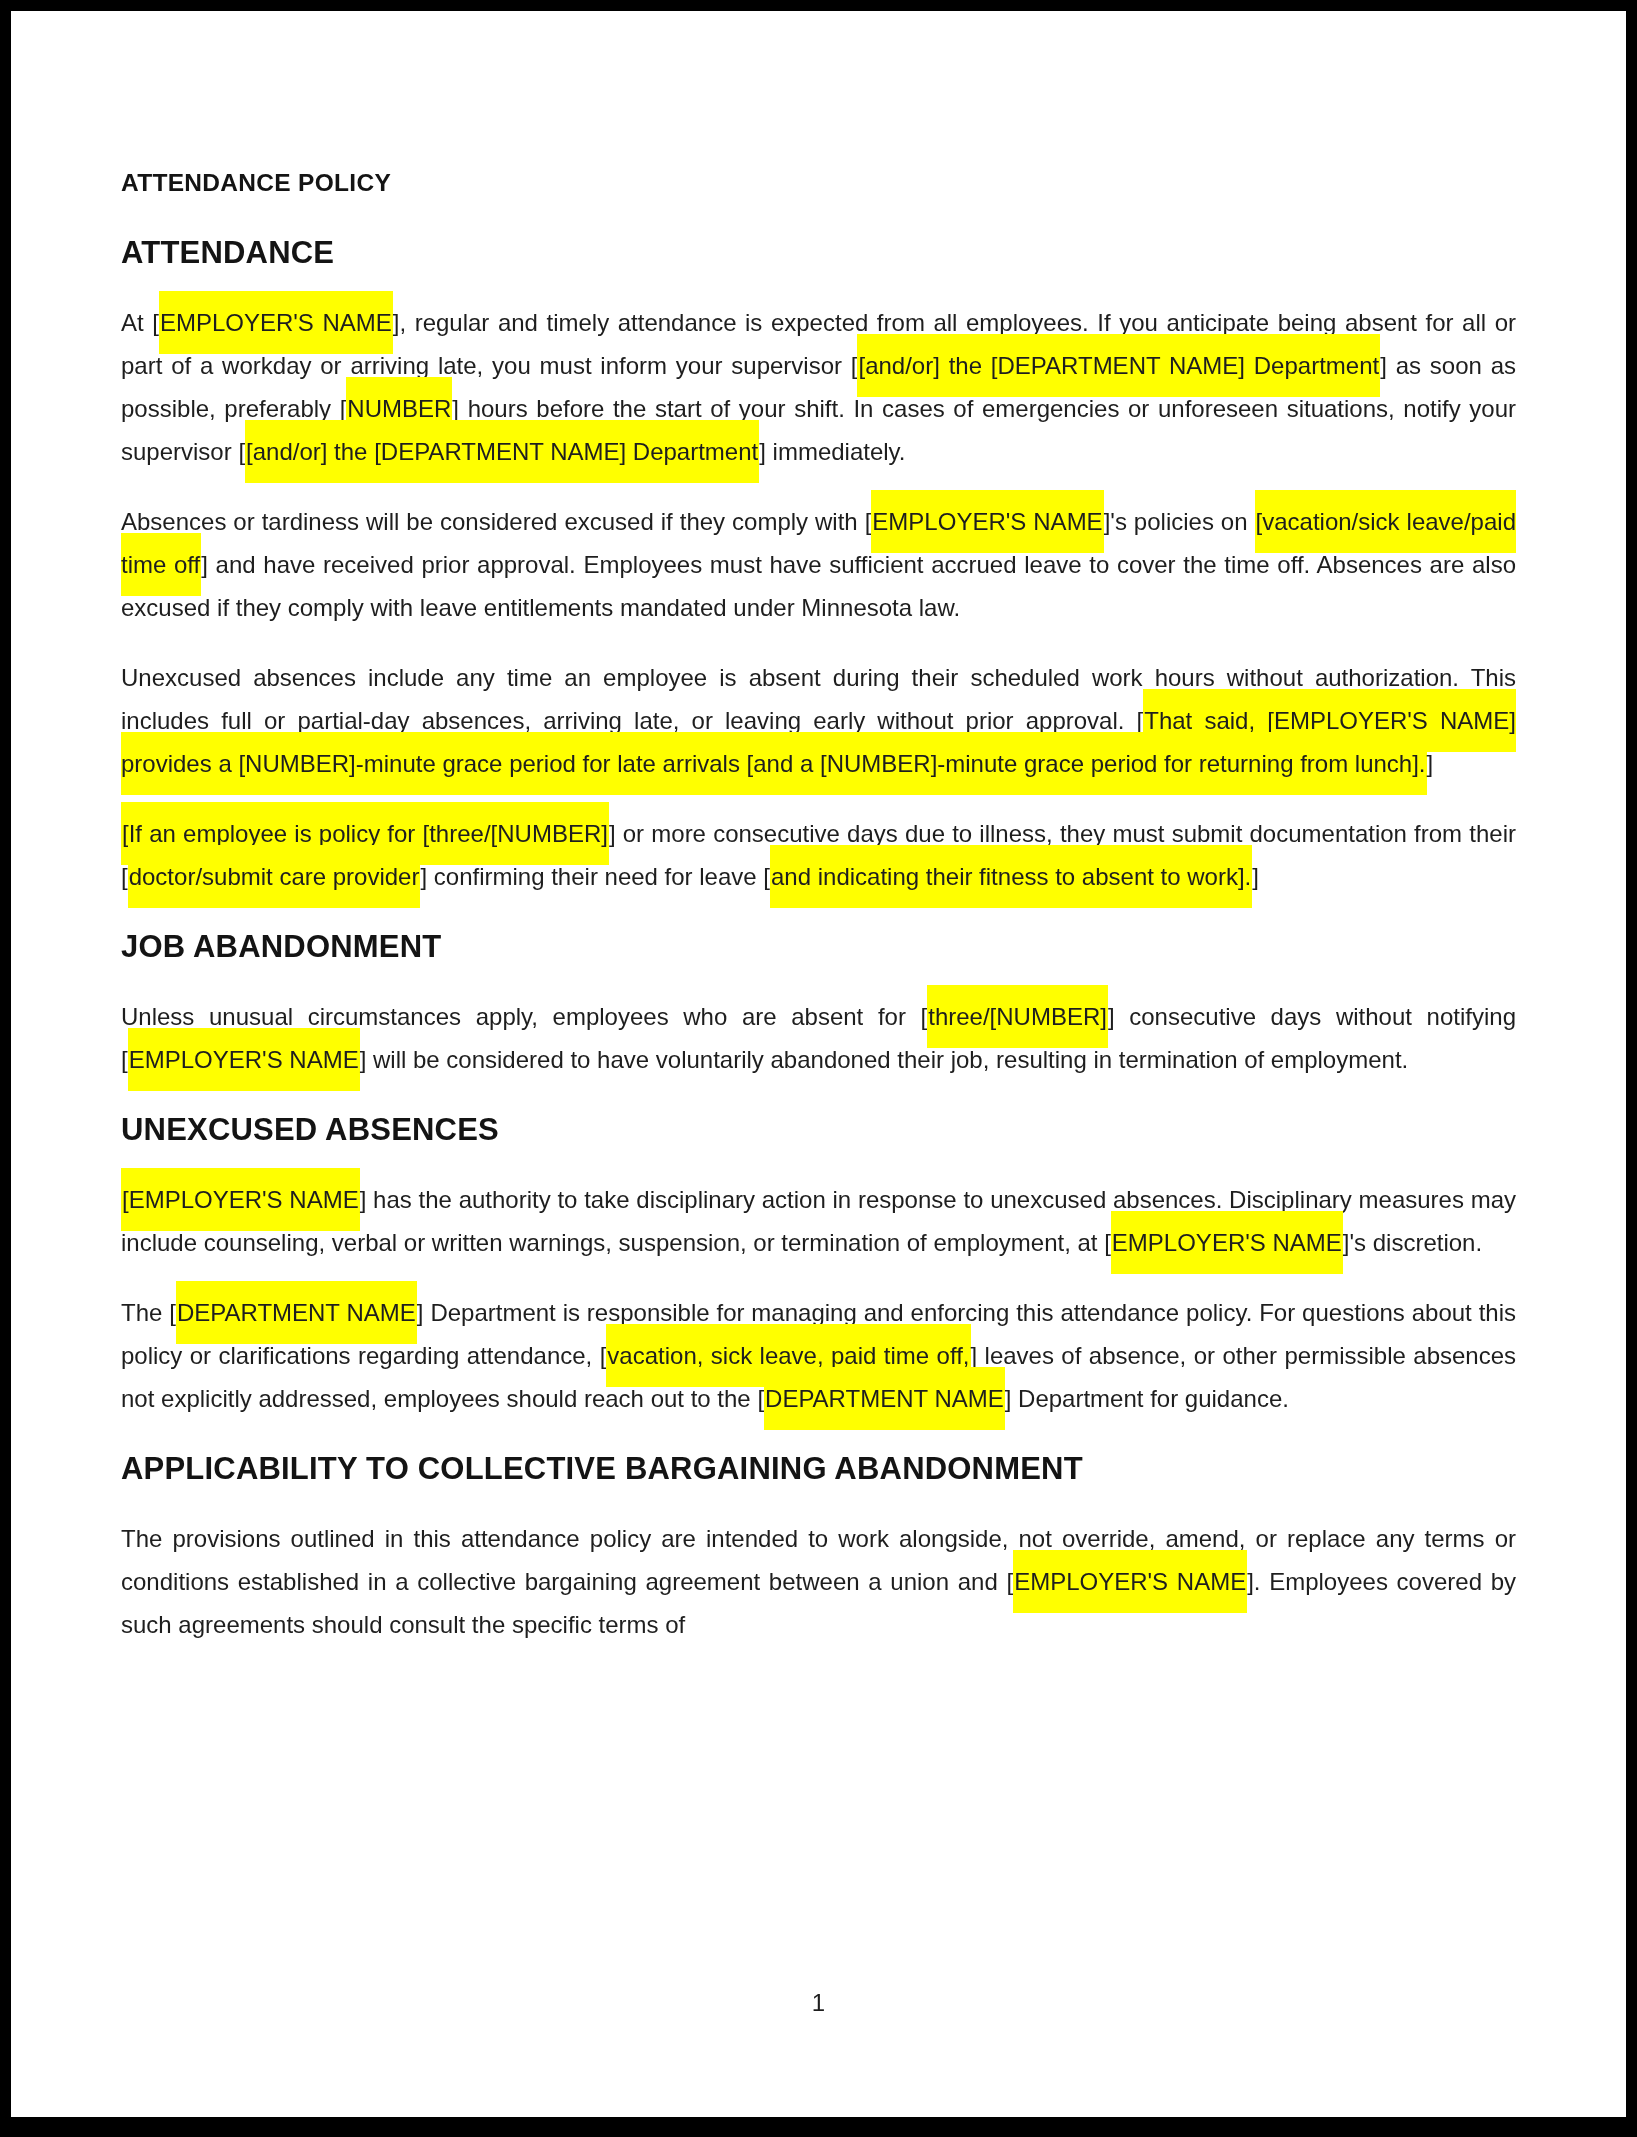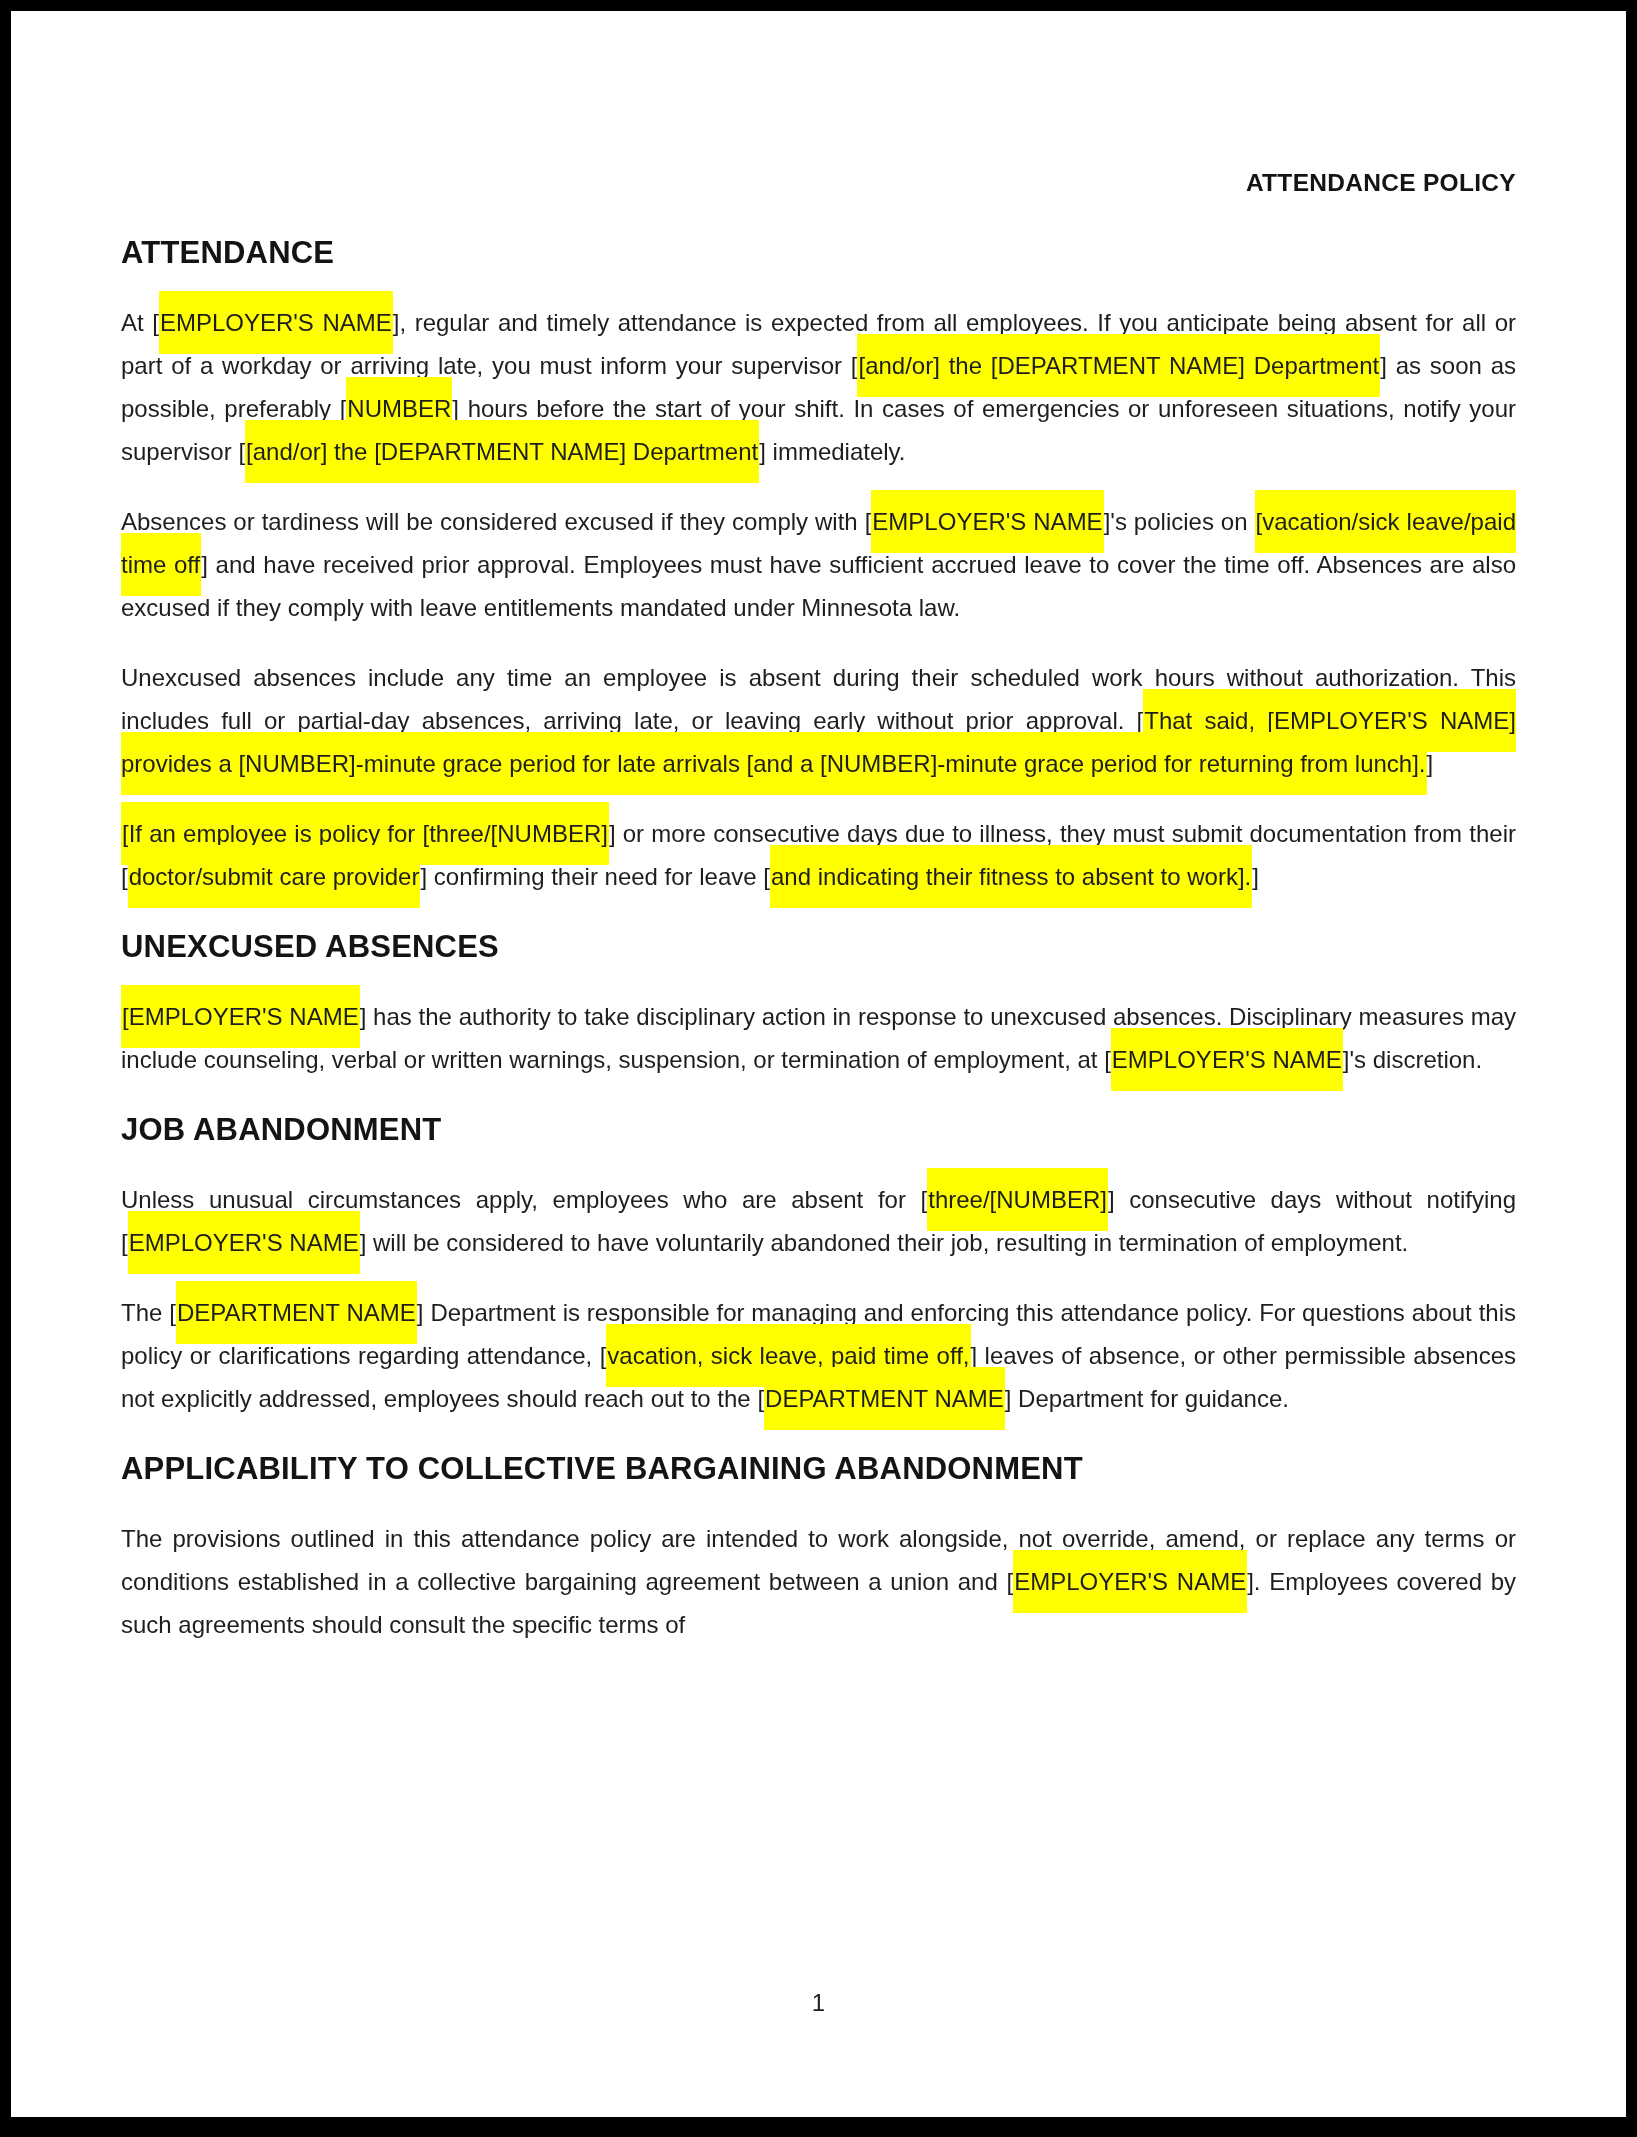--- a/index.html
+++ b/index.html
@@ -20,21 +20,21 @@
   }
   .content {
     padding: 150px 110px 0 110px;
     color: var(--txt, #1e1e1e);
     font-size: 24px;
     line-height: 43px;
   }
   .doc-title {
     font-size: 24.5px;
     font-weight: 700;
-    text-align: right;
+    text-align: left;
     color: #141414;
     letter-spacing: 0.3px;
     margin: 0 0 27px 0;
   }
   .section-heading {
     font-size: 31px;
     font-weight: 700;
     color: #141414;
     letter-spacing: 0.2px;
     margin: 0 0 27px 0;
@@ -66,26 +66,26 @@
     <h1 class="doc-title">ATTENDANCE POLICY</h1>
     <div id="sections">
         <section>
           <h2 class="section-heading">ATTENDANCE</h2>
           <p class="paragraph"><span>At [</span><mark class="hl">EMPLOYER'S NAME</mark><span>], regular and timely attendance is expected from all employees. If you anticipate being absent for all or part of a workday or arriving late, you must inform your supervisor [</span><mark class="hl">[and/or] the [DEPARTMENT NAME] Department</mark><span>] as soon as possible, preferably [</span><mark class="hl">NUMBER</mark><span>] hours before the start of your shift. In cases of emergencies or unforeseen situations, notify your supervisor [</span><mark class="hl">[and/or] the [DEPARTMENT NAME] Department</mark><span>] immediately.</span></p>
           <p class="paragraph"><span>Absences or tardiness will be considered excused if they comply with [</span><mark class="hl">EMPLOYER'S NAME</mark><span>]'s policies on </span><mark class="hl">[vacation/sick leave/paid time off</mark><span>] and have received prior approval. Employees must have sufficient accrued leave to cover the time off. Absences are also excused if they comply with leave entitlements mandated under Minnesota law.</span></p>
           <p class="paragraph"><span>Unexcused absences include any time an employee is absent during their scheduled work hours without authorization. This includes full or partial-day absences, arriving late, or leaving early without prior approval. [</span><mark class="hl">That said, [EMPLOYER'S NAME] provides a [NUMBER]-minute grace period for late arrivals [and a [NUMBER]-minute grace period for returning from lunch].</mark><span>]</span></p>
           <p class="paragraph"><mark class="hl">[If an employee is policy for [three/[NUMBER]</mark><span>] or more consecutive days due to illness, they must submit documentation from their [</span><mark class="hl">doctor/submit care provider</mark><span>] confirming their need for leave [</span><mark class="hl">and indicating their fitness to absent to work].</mark><span>]</span></p>
         </section>
         <section>
+          <h2 class="section-heading">JOB ABANDONMENT</h2>
+          <p class="paragraph"><span>Unless unusual circumstances apply, employees who are absent for [</span><mark class="hl">three/[NUMBER]</mark><span>] consecutive days without notifying [</span><mark class="hl">EMPLOYER'S NAME</mark><span>] will be considered to have voluntarily abandoned their job, resulting in termination of employment.</span></p>
+        </section>
+        <section>
           <h2 class="section-heading">UNEXCUSED ABSENCES</h2>
           <p class="paragraph"><mark class="hl">[EMPLOYER'S NAME</mark><span>] has the authority to take disciplinary action in response to unexcused absences. Disciplinary measures may include counseling, verbal or written warnings, suspension, or termination of employment, at [</span><mark class="hl">EMPLOYER'S NAME</mark><span>]'s discretion.</span></p>
-        </section>
-        <section>
-          <h2 class="section-heading">JOB ABANDONMENT</h2>
-          <p class="paragraph"><span>Unless unusual circumstances apply, employees who are absent for [</span><mark class="hl">three/[NUMBER]</mark><span>] consecutive days without notifying [</span><mark class="hl">EMPLOYER'S NAME</mark><span>] will be considered to have voluntarily abandoned their job, resulting in termination of employment.</span></p>
         </section>
         <section>
           <p class="paragraph"><span>The [</span><mark class="hl">DEPARTMENT NAME</mark><span>] Department is responsible for managing and enforcing this attendance policy. For questions about this policy or clarifications regarding attendance, [</span><mark class="hl">vacation, sick leave, paid time off,</mark><span>] leaves of absence, or other permissible absences not explicitly addressed, employees should reach out to the [</span><mark class="hl">DEPARTMENT NAME</mark><span>] Department for guidance.</span></p>
         </section>
         <section>
           <h2 class="section-heading">APPLICABILITY TO COLLECTIVE BARGAINING ABANDONMENT</h2>
           <p class="paragraph"><span>The provisions outlined in this attendance policy are intended to work alongside, not override, amend, or replace any terms or conditions established in a collective bargaining agreement between a union and [</span><mark class="hl">EMPLOYER'S NAME</mark><span>]. Employees covered by such agreements should consult the specific terms of</span></p>
         </section>
       </div>
   </div>

